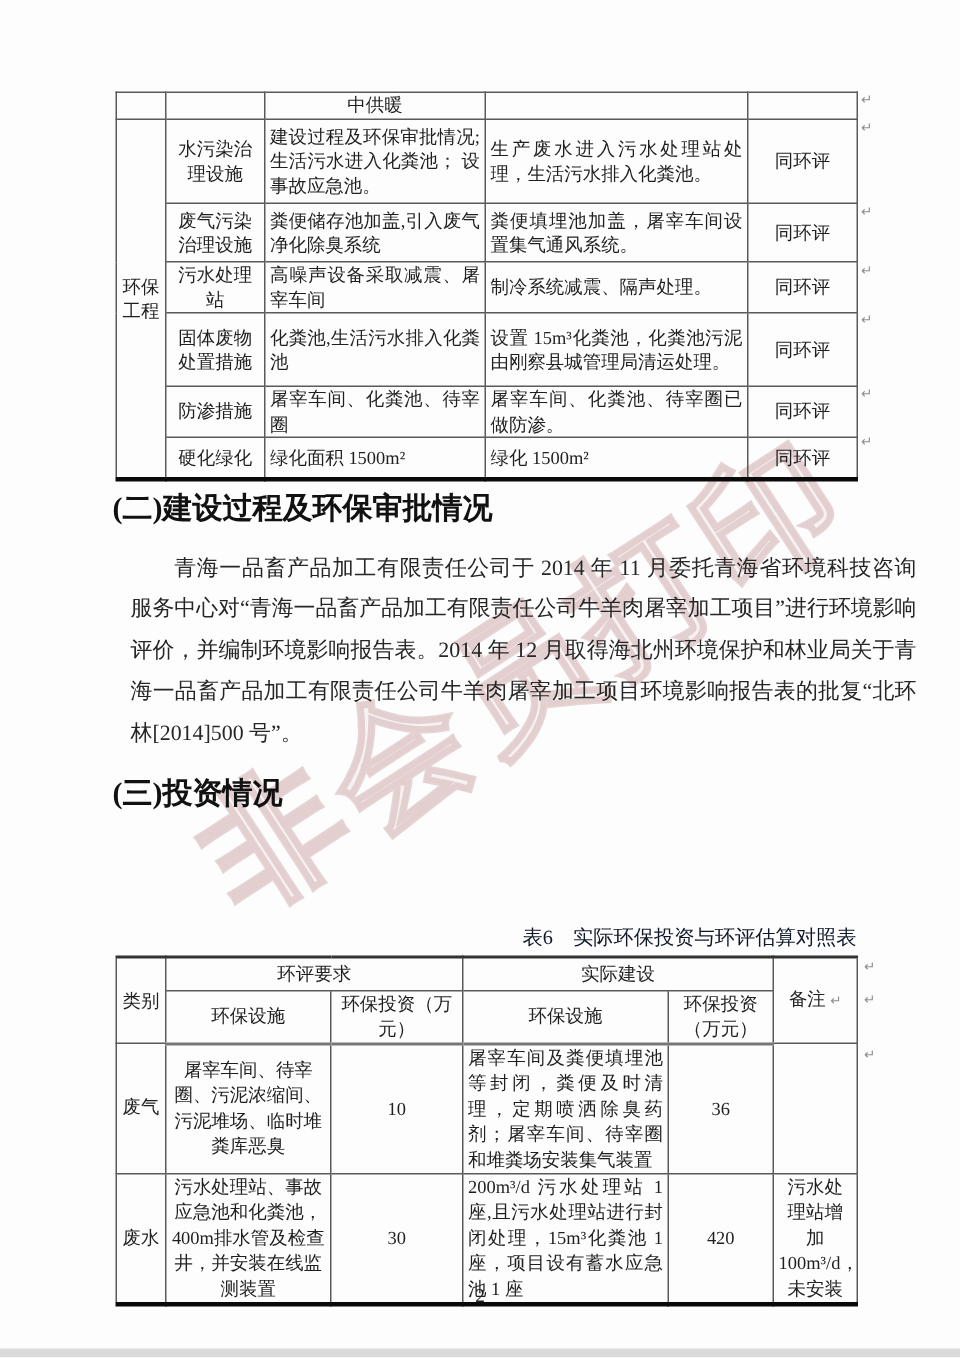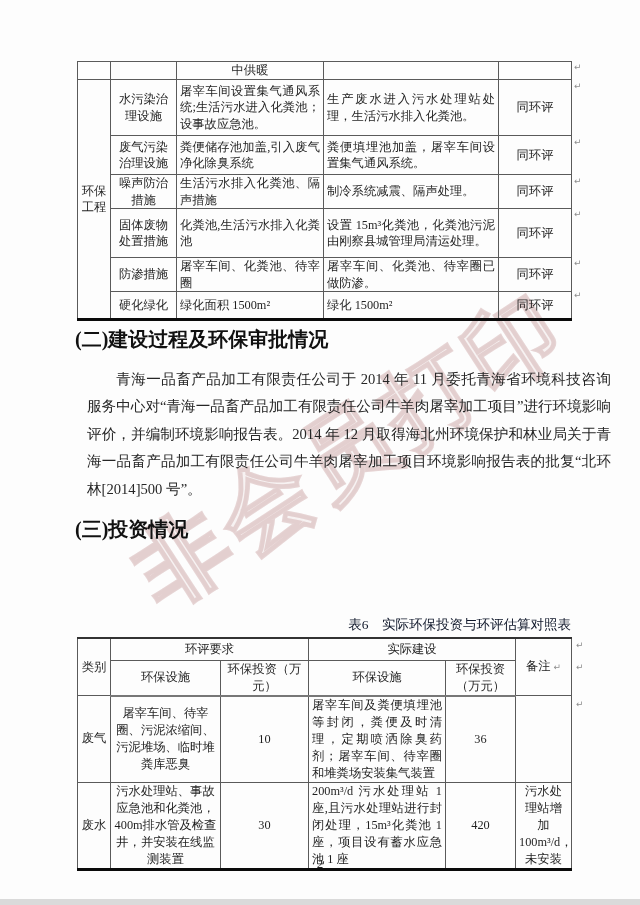--- a/index.html
+++ b/index.html
@@ -61,33 +61,33 @@
           <tr style="height:18px">
         <td></td>
         <td></td>
         <td class="c">中供暖</td>
         <td></td>
         <td></td>
       </tr>
       <tr style="height:56px">
         <td class="c" rowspan="6">环保工程</td>
         <td class="c">水污染治理设施</td>
-        <td class="j">屠宰车间设置集气通风系统;生活污水进入化粪池； 设事故应急池。</td>
+        <td class="j">建设过程及环保审批情况;生活污水进入化粪池； 设事故应急池。</td>
         <td class="j">生产废水进入污水处理站处理，生活污水排入化粪池。</td>
         <td class="c">同环评</td>
       </tr>
       <tr style="height:39px">
         <td class="c">废气污染治理设施</td>
         <td class="j">粪便储存池加盖,引入废气净化除臭系统</td>
         <td class="j">粪便填埋池加盖，屠宰车间设置集气通风系统。</td>
         <td class="c">同环评</td>
       </tr>
       <tr style="height:33px">
-        <td class="c">噪声防治措施</td>
-        <td class="j">生活污水排入化粪池、隔声措施</td>
+        <td class="c">污水处理站</td>
+        <td class="j">高噪声设备采取减震、屠宰车间</td>
         <td class="j">制冷系统减震、隔声处理。</td>
         <td class="c">同环评</td>
       </tr>
       <tr style="height:49px">
         <td class="c">固体废物处置措施</td>
         <td class="j">化粪池,生活污水排入化粪池</td>
         <td class="j">设置 15m³化粪池，化粪池污泥由刚察县城管理局清运处理。</td>
         <td class="c">同环评</td>
       </tr>
       <tr style="height:32px">

